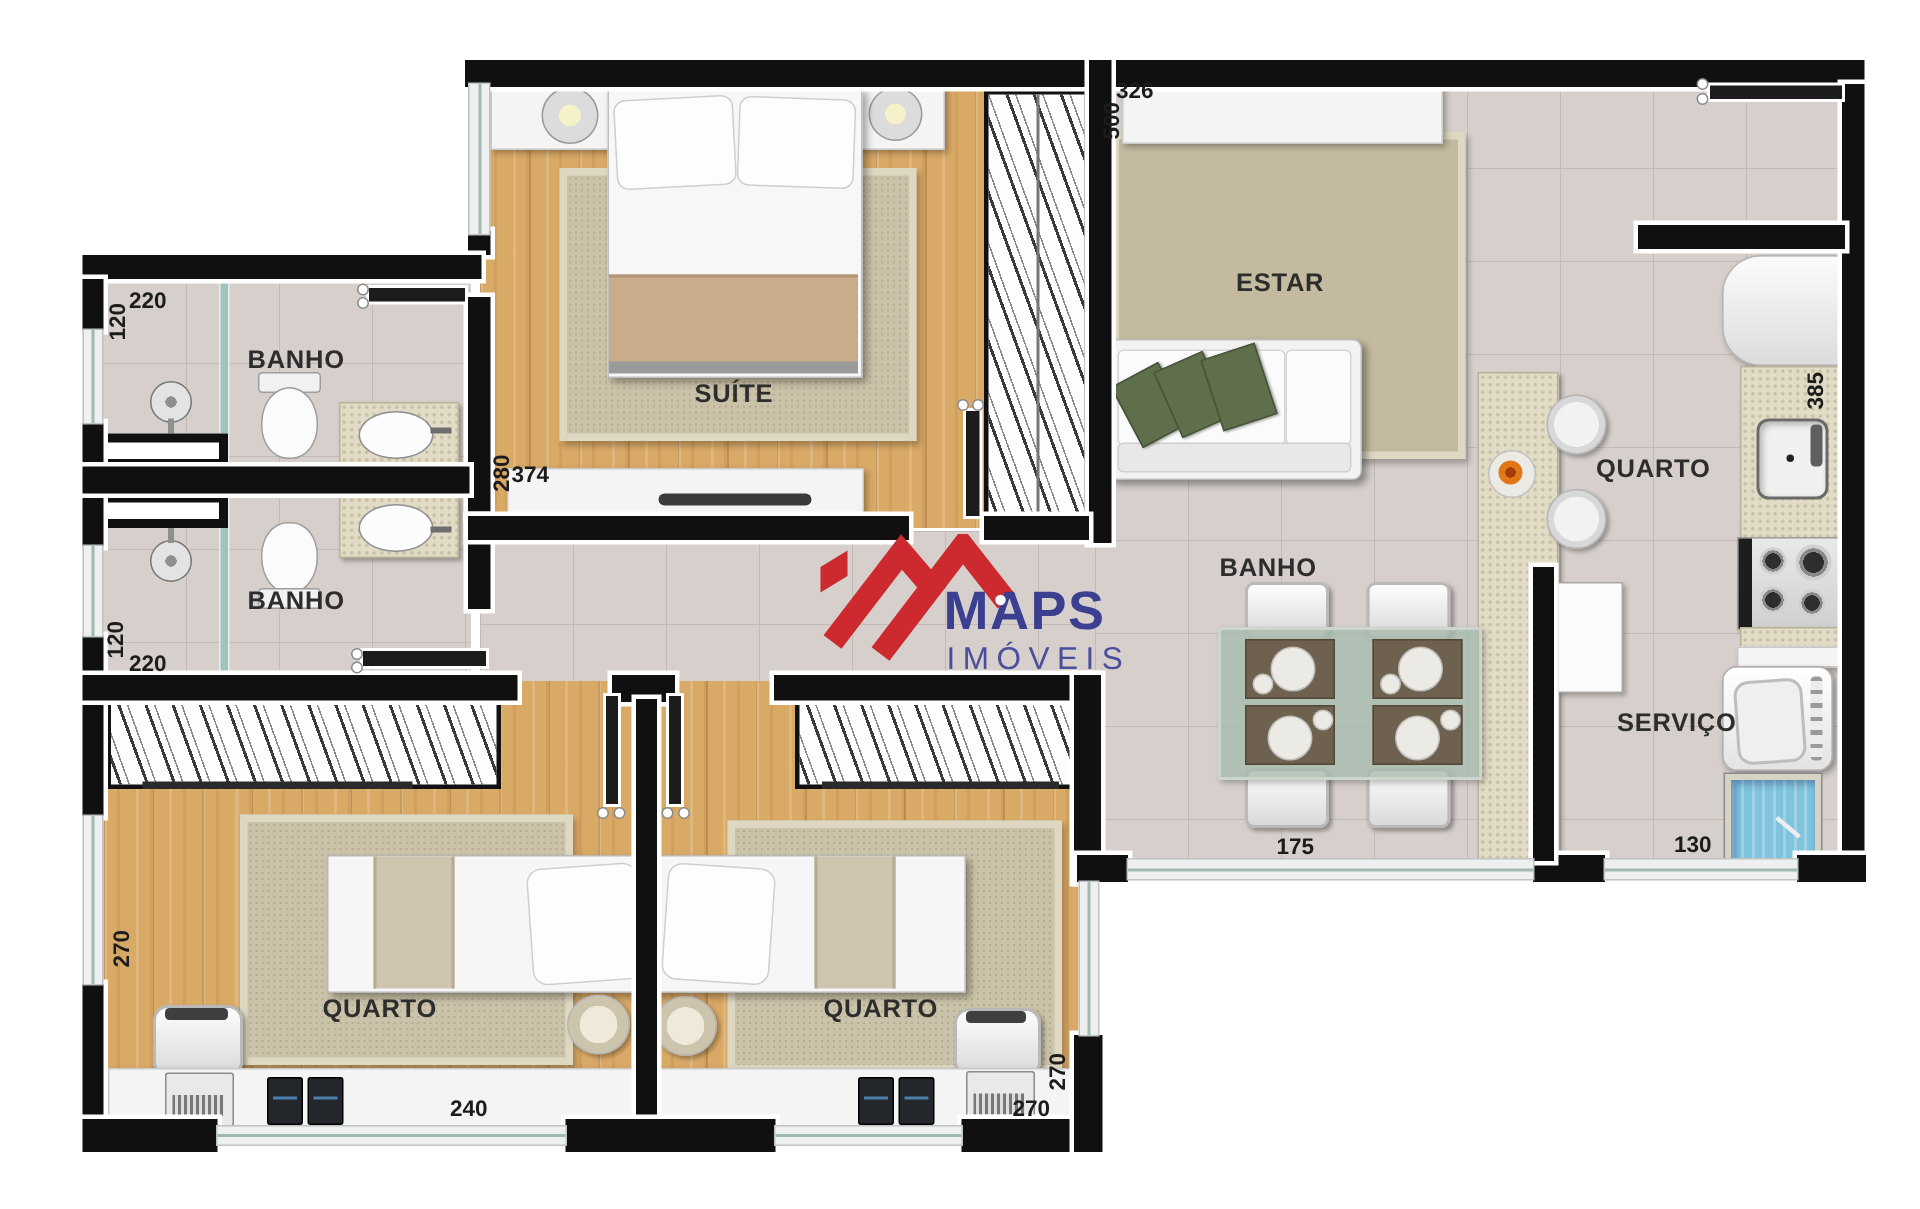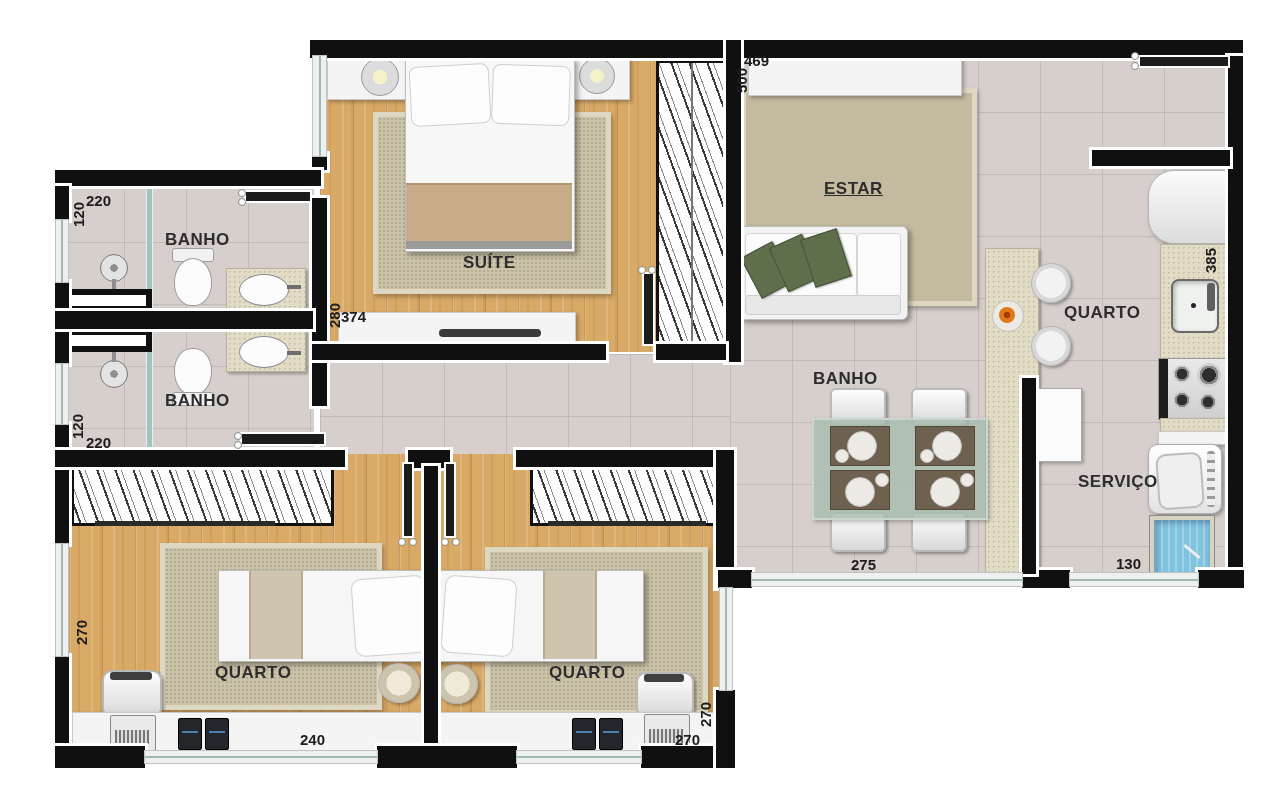--- a/index.html
+++ b/index.html
@@ -265,37 +265,47 @@
   <div class="abs door" style="left:446px;top:464px;width:8px;height:72px;"></div>
   <div class="abs dot" style="left:441px;top:538px;"></div>
   <div class="abs dot" style="left:452px;top:538px;"></div>
   <div class="abs door" style="left:1140px;top:57px;width:88px;height:9px;"></div>
   <div class="abs dot" style="left:1131px;top:52px;"></div>
   <div class="abs dot" style="left:1131px;top:62px;"></div>
 
   <div class="abs lbl" style="left:165px;top:230px;">BANHO</div>
   <div class="abs lbl" style="left:165px;top:391px;">BANHO</div>
   <div class="abs lbl" style="left:463px;top:253px;">SUÍTE</div>
-  <div class="abs lbl" style="left:824px;top:179px;text-decoration:underline;">ESTAR</div>
+  <div class="abs lbl" style="left:824px;top:179px;">ESTAR</div>
   <div class="abs lbl" style="left:1064px;top:303px;">QUARTO</div>
   <div class="abs lbl" style="left:813px;top:369px;">BANHO</div>
   <div class="abs lbl" style="left:1078px;top:472px;">SERVIÇO</div>
   <div class="abs lbl" style="left:215px;top:663px;">QUARTO</div>
   <div class="abs lbl" style="left:549px;top:663px;">QUARTO</div>
 
   <div class="abs dim" style="left:86px;top:192px;">220</div>
   <div class="abs dim v" style="left:70px;top:202px;">120</div>
   <div class="abs dim v" style="left:326px;top:303px;">280</div>
   <div class="abs dim" style="left:341px;top:308px;">374</div>
-  <div class="abs dim" style="left:744px;top:52px;">469</div>
+  <div class="abs dim" style="left:744px;top:52px;">326</div>
   <div class="abs dim v" style="left:733px;top:68px;">500</div>
   <div class="abs dim v" style="left:1202px;top:248px;">385</div>
-  <div class="abs dim" style="left:851px;top:556px;">275</div>
+  <div class="abs dim" style="left:851px;top:556px;">175</div>
   <div class="abs dim" style="left:1116px;top:555px;">130</div>
   <div class="abs dim v" style="left:69px;top:414px;">120</div>
   <div class="abs dim" style="left:86px;top:434px;">220</div>
   <div class="abs dim v" style="left:73px;top:620px;">270</div>
   <div class="abs dim" style="left:300px;top:731px;">240</div>
   <div class="abs dim" style="left:675px;top:731px;">270</div>
   <div class="abs dim v" style="left:697px;top:702px;">270</div>
 
+  <div class="abs" style="left:545px;top:356px;width:250px;height:98px;">
+    <svg width="250" height="98" viewBox="0 0 250 98">
+      <polygon points="2,22 20,11 20,28 2,39" fill="#cc2a2e"></polygon>
+      <polyline points="10,72 56,12 80,40" fill="none" stroke="#cc2a2e" stroke-width="15"></polyline>
+      <polyline points="42,80 97,8 126,45" fill="none" stroke="#cc2a2e" stroke-width="15"></polyline>
+      <text x="84" y="63" font-size="36" font-weight="bold" fill="#3b3f90" letter-spacing="1" font-family="Liberation Sans, sans-serif">MAPS</text>
+      <circle cx="122" cy="44" r="3.5" fill="#ffffff"></circle>
+      <text x="86" y="90" font-size="21" fill="#4a4f9c" letter-spacing="5" font-family="Liberation Sans, sans-serif">IMÓVEIS</text>
+    </svg>
+  </div>
 
 </div>
 
 </body></html>

